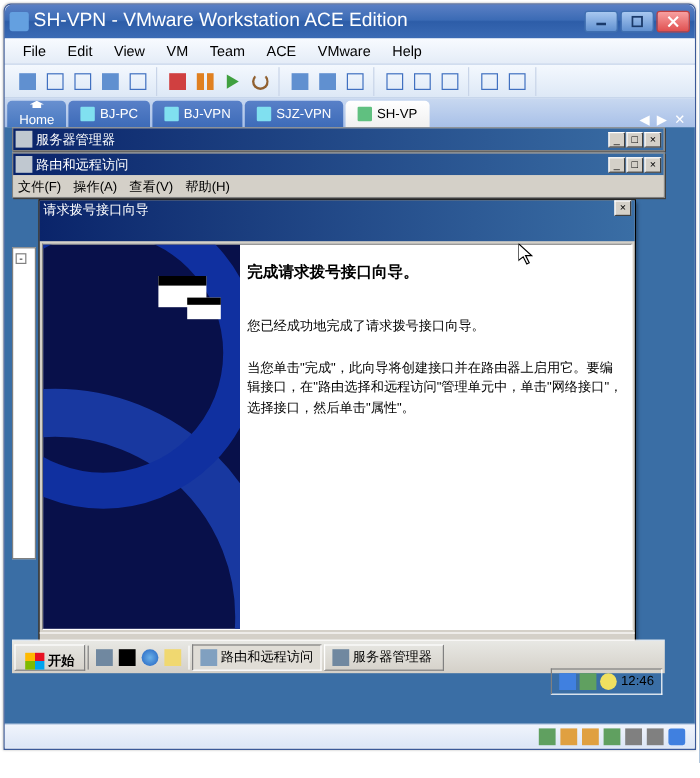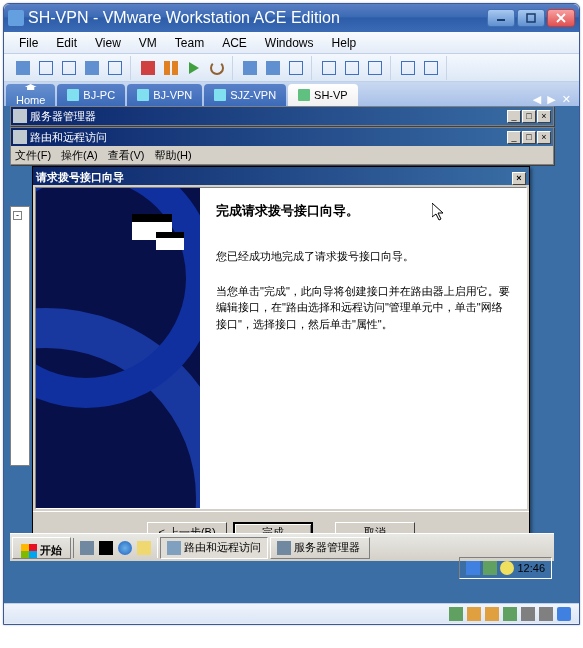--- a/index.html
+++ b/index.html
@@ -47,28 +47,28 @@
 .iw-btns { display: flex; gap: 1px; }
 .iw-btn { width: 14px; height: 13px; background: #d4d0c8; border: 1px solid; border-color: #fff #404040 #404040 #fff; font-size: 9px; line-height: 11px; text-align: center; cursor: pointer; font-family: Marlett, Arial; color: #000; }
 .iw-menubar { height: 18px; background: #d4d0c8; display: flex; align-items: center; padding: 0 4px; gap: 10px; font-size: 11px; }
 .tree-minus { width: 9px; height: 9px; border: 1px solid #808080; text-align: center; line-height: 7px; font-size: 9px; }
 
 .win-server { top: 0; left: 6px; width: 544px; }
 .win-routing { top: 21px; left: 6px; width: 544px; }
 
 
 .wizard { position: absolute; top: 60px; left: 28px; width: 498px; height: 386px; background: #d4d0c8; border: 1px solid #000; box-shadow: 2px 2px 3px rgba(0,0,0,0.4); }
-.wizard-title { height: 18px; background: linear-gradient(to right, #0a246a, #3a6ea5); color: #fff; display: flex; align-items: flex-end; padding: 0 3px; font-weight: bold; font-size: 11px; }
+.wizard-title { height: 34px; background: linear-gradient(to right, #0a246a, #3a6ea5); color: #fff; display: flex; align-items: flex-start; padding: 0 3px; font-weight: normal; font-size: 11px; }
 .wizard-title .wt { flex: 1; }
 .wizard-body { display: flex; height: 322px; background: #fff; margin: 2px; border: 1px solid; border-color: #808080 #fff #fff #808080; }
 .wizard-side { width: 164px; background: #08104a; position: relative; overflow: hidden; }
 .wizard-side::before { content: ""; position: absolute; width: 300px; height: 300px; border: 40px solid #1838a0; border-radius: 50%; left: -180px; top: 120px; }
 .wizard-side::after { content: ""; position: absolute; width: 200px; height: 200px; border: 30px solid #1030a0; border-radius: 50%; left: -80px; top: -40px; }
 .wiz-icon { position: absolute; top: 18px; right: 14px; width: 60px; height: 48px; z-index: 2; }
-.wizard-content { flex: 1; padding: 14px 16px; color: #000; font-size: 12px; }
+.wizard-content { flex: 1; padding: 14px 6px; color: #000; font-size: 12px; }
 .wizard-content h1 { font-size: 13px; font-weight: bold; margin-bottom: 28px; }
 .wizard-content p { font-size: 11px; line-height: 1.5; margin-bottom: 18px; }
 .wizard-footer { height: 42px; display: flex; align-items: center; justify-content: center; padding: 0 10px; gap: 6px; border-top: 1px solid #fff; }
 .wiz-btn { width: 80px; height: 22px; background: #d4d0c8; border: 1px solid; border-color: #fff #404040 #404040 #fff; cursor: pointer; font-size: 11px; }
 .wiz-btn.default { border: 2px solid #000; box-shadow: inset 1px 1px 0 #fff, inset -1px -1px 0 #808080; }
 
 
 .taskbar { position: absolute; bottom: 42px; left: 6px; width: 544px; height: 28px; background: linear-gradient(to bottom, #e8e8e4, #d4d0c8); border-top: 1px solid #fff; display: flex; align-items: center; padding: 0 2px; gap: 2px; }
 .start-btn { height: 22px; padding: 0 8px; display: flex; align-items: flex-end; gap: 3px; border: 1px solid; border-color: #fff #808080 #808080 #fff; cursor: pointer; font-weight: bold; }
 .start-flag { width: 16px; height: 14px; background: conic-gradient(#e81123 0 25%, #00a4ef 0 50%, #7fba00 0 75%, #ffb900 0 100%); }
@@ -112,21 +112,21 @@
     </div>
   </div>
 
   <div class="menubar">
     <span>File</span>
     <span>Edit</span>
     <span>View</span>
     <span>VM</span>
     <span>Team</span>
     <span>ACE</span>
-    <span>Windows</span>
+    <span>VMware</span>
     <span>Help</span>
   </div>
 
   <div class="toolbar">
     <div class="tb-group">
       <div class="tb-btn">
           <span class="ico ico-sq"></span>
         </div>
       <div class="tb-btn">
           <span class="ico ico-box"></span>

